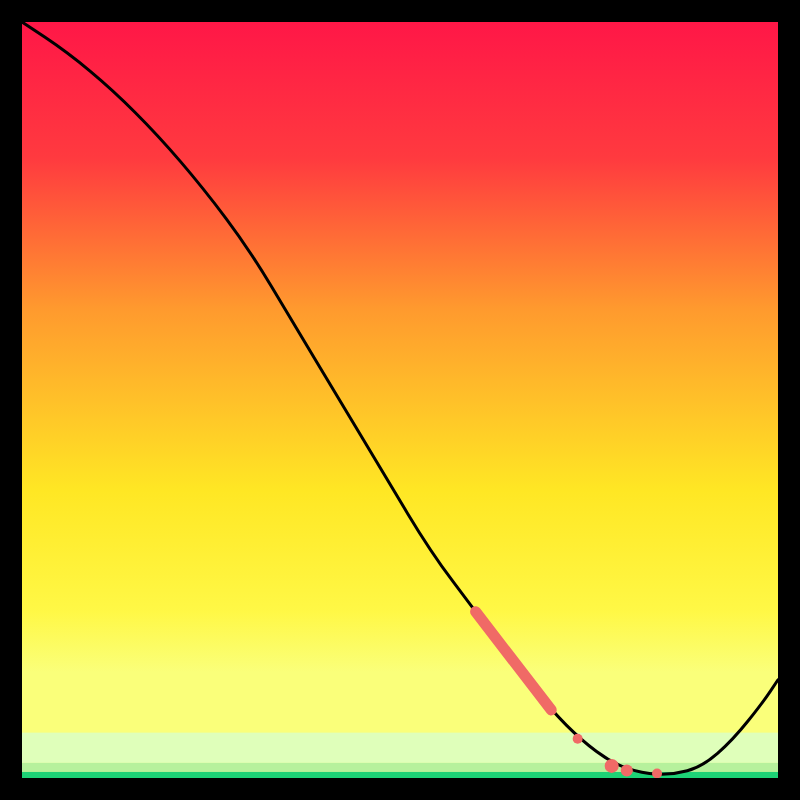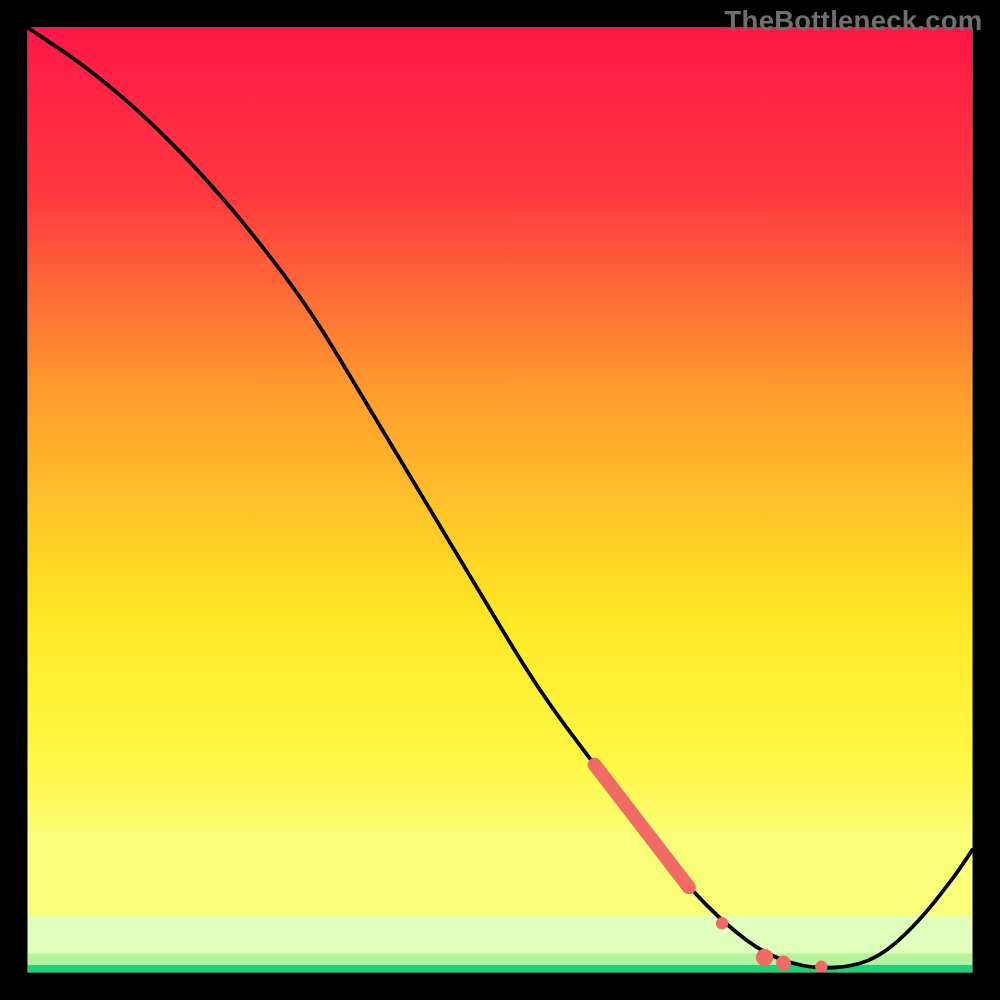--- a/index.html
+++ b/index.html
@@ -27,21 +27,20 @@
     z-index: 30;
   }
   svg {
     display: block;
   }
 </style>
 </head>
 <body>
 
 <div class="frame">
-  <div class="watermark">TheBottleneck.com</div>
   <svg id="chart-svg" width="800" height="800" viewBox="0 0 800 800" preserveAspectRatio="none">
       <defs>
         <linearGradient id="bg-grad" x1="0" y1="0" x2="0" y2="1">
           <stop offset="0%" stop-color="#ff1747"></stop>
           <stop offset="18%" stop-color="#ff3a3f"></stop>
           <stop offset="38%" stop-color="#ff9a2e"></stop>
           <stop offset="62%" stop-color="#ffe724"></stop>
           <stop offset="78%" stop-color="#fff846"></stop>
           <stop offset="86%" stop-color="#faff7a"></stop>
           <stop offset="100%" stop-color="#faff7a"></stop>

